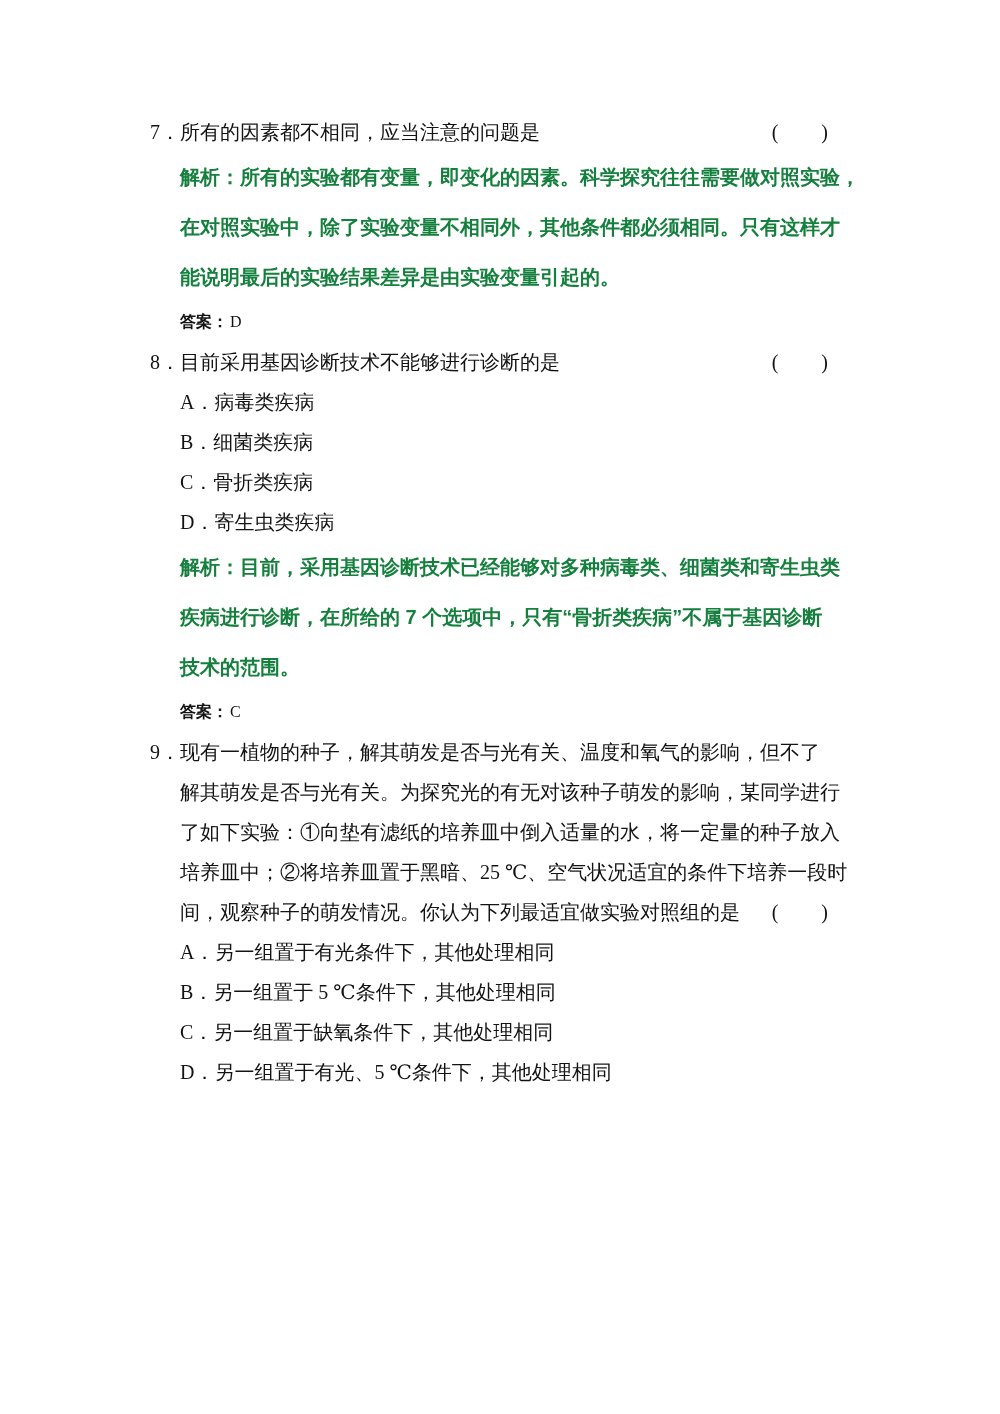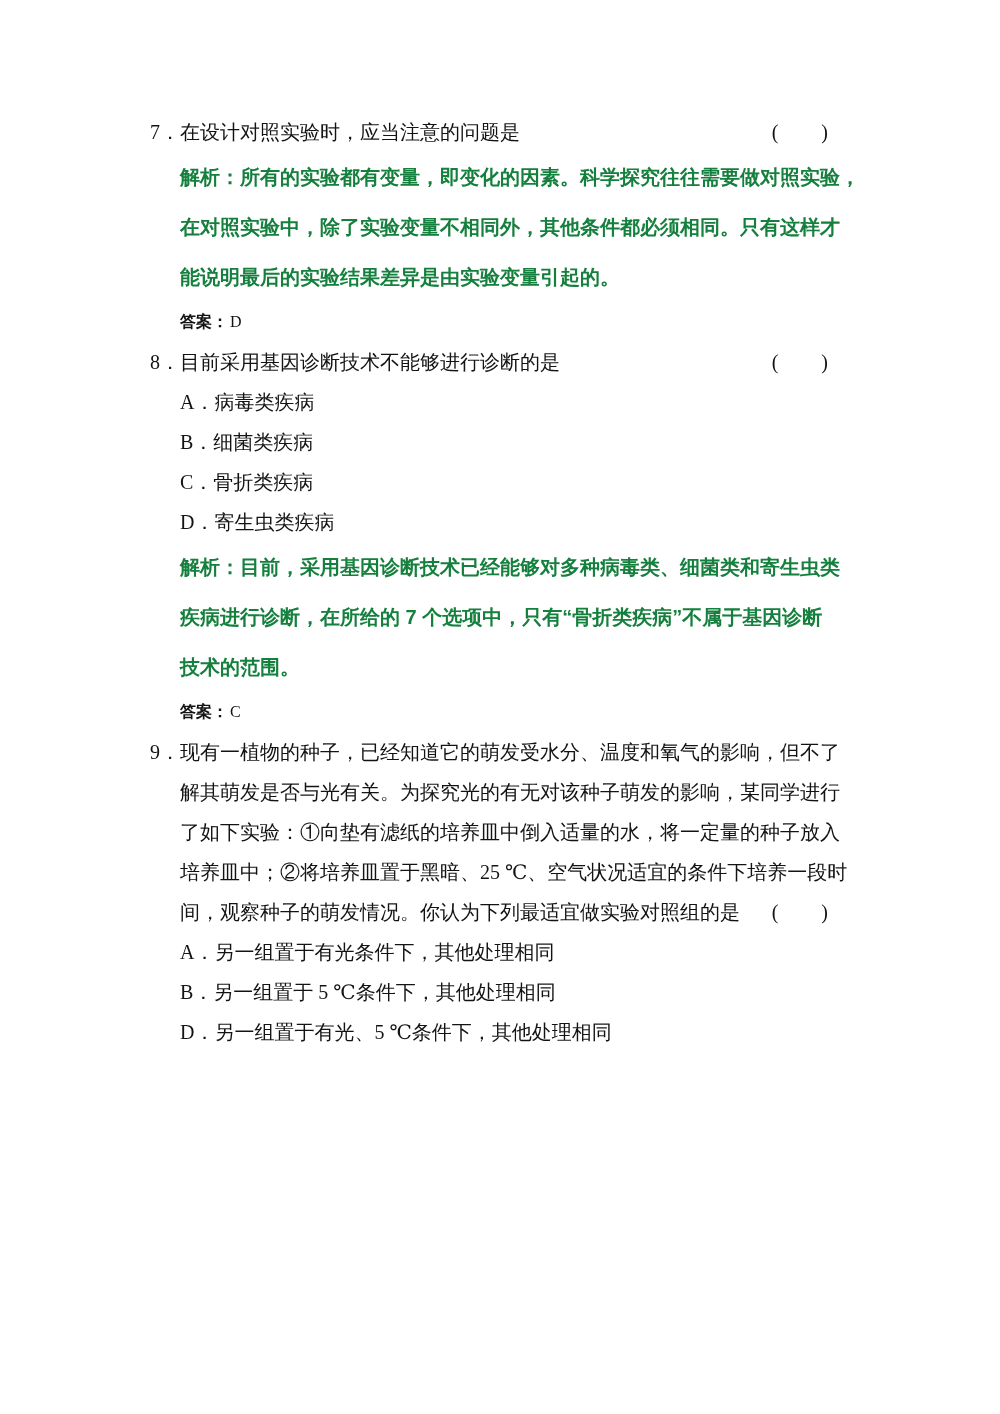--- a/index.html
+++ b/index.html
@@ -63,21 +63,21 @@
 </style>
 </head>
 <body>
 
 <div class="page">
   <div class="content">
 
     <section>
       <div class="line stem-line">
         <span class="qnum">7．</span>
-        <span class="stem-text">在设计对照实验时，应当注意的问题是</span>
+        <span class="stem-text">所有的因素都不相同，应当注意的问题是</span>
         <span class="bracket">(　　)</span>
       </div>
       <div>
         <div class="analysis-line">解析：所有的实验都有变量，即变化的因素。科学探究往往需要做对照实验，</div>
         <div class="analysis-line">在对照实验中，除了实验变量不相同外，其他条件都必须相同。只有这样才</div>
         <div class="analysis-line">能说明最后的实验结果差异是由实验变量引起的。</div>
       </div>
       <div class="answer-line">
         <span class="answer-label">答案：</span><span class="answer-value">D</span>
       </div>
@@ -101,30 +101,31 @@
         <div class="analysis-line">技术的范围。</div>
       </div>
       <div class="answer-line">
         <span class="answer-label">答案：</span><span class="answer-value">C</span>
       </div>
     </section>
 
     <section>
       <div class="line stem-line">
         <span class="qnum">9．</span>
-        <span class="stem-text">现有一植物的种子，已经知道它的萌发受水分、温度和氧气的影响，但不了</span>
+        <span class="stem-text">现有一植物的种子，解其萌发是否与光有关、温度和氧气的影响，但不了</span>
       </div>
       <div class="line indent">解其萌发是否与光有关。为探究光的有无对该种子萌发的影响，某同学进行</div>
       <div class="line indent">了如下实验：①向垫有滤纸的培养皿中倒入适量的水，将一定量的种子放入</div>
       <div class="line indent">培养皿中；②将培养皿置于黑暗、25 ℃、空气状况适宜的条件下培养一段时</div>
       <div class="line stem-line indent">
         <span class="stem-text">间，观察种子的萌发情况。你认为下列最适宜做实验对照组的是</span>
         <span class="bracket">(　　)</span>
       </div>
       <div>
         <div class="line indent">A．另一组置于有光条件下，其他处理相同</div>
         <div class="line indent">B．另一组置于 5 ℃条件下，其他处理相同</div>
+        <div class="line indent">C．另一组置于缺氧条件下，其他处理相同</div>
         <div class="line indent">D．另一组置于有光、5 ℃条件下，其他处理相同</div>
       </div>
     </section>
 
   </div>
 </div>
 
 </body></html>

